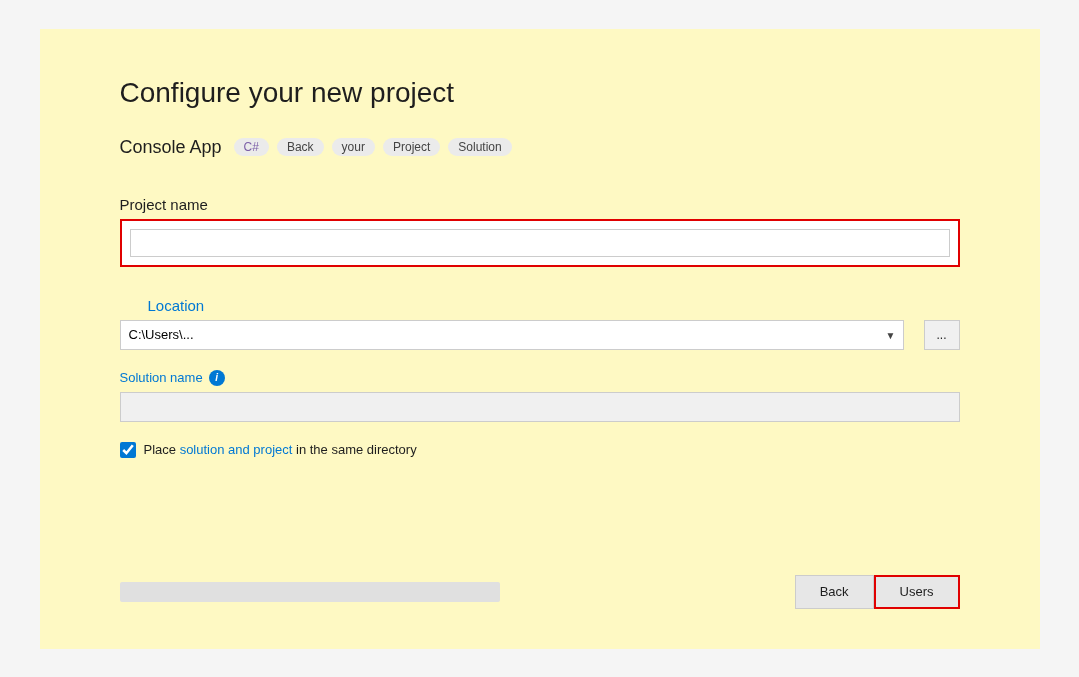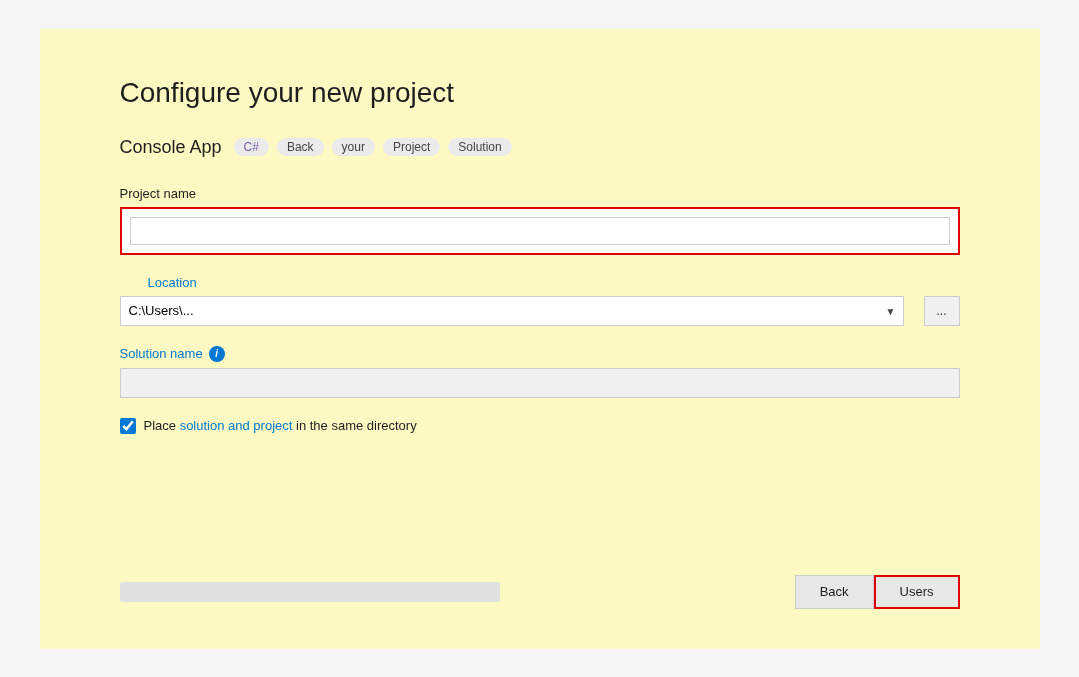--- a/index.html
+++ b/index.html
@@ -62,23 +62,24 @@
       color: #7b5ea7;
     }
 
     .field-group {
       display: flex;
       flex-direction: column;
       margin-bottom: 20px;
     }
 
     .field-label {
-      font-size: 13px;
+      font-size: 15px;
       color: #1e1e1e;
       margin-bottom: 6px;
+      margin-top: 10px;
     }
 
     .field-label.blue {
       color: #0078d4;
       padding-left: 28px;
     }
 
     .project-name-wrapper {
       border: 2px solid #e00000;
       padding: 8px;

